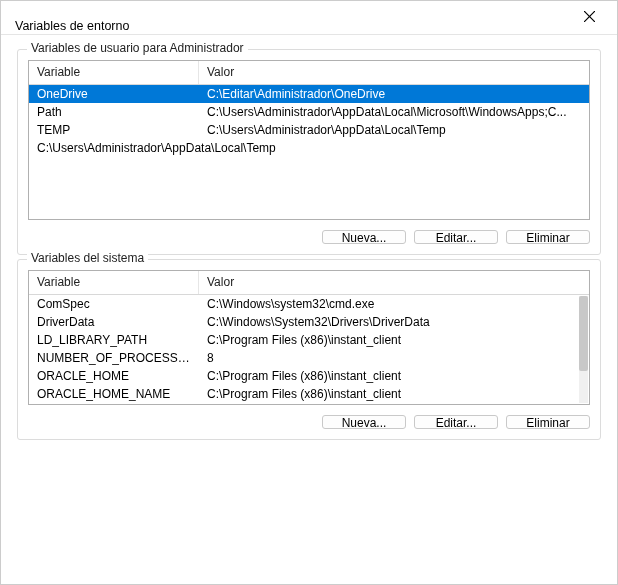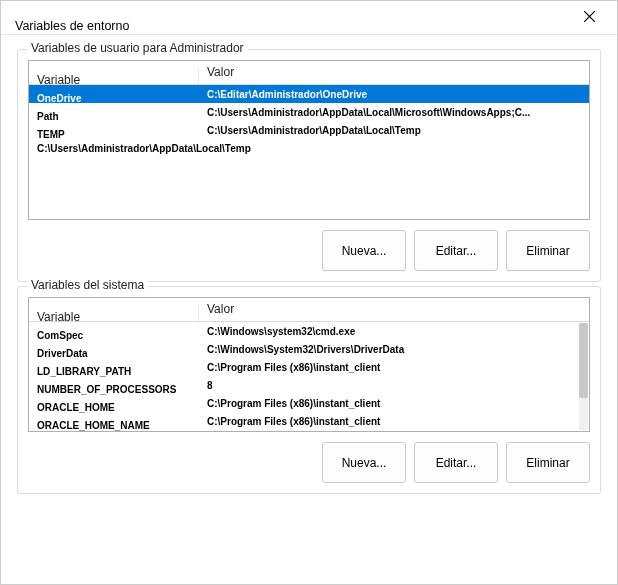--- a/index.html
+++ b/index.html
@@ -95,34 +95,33 @@
   }
   .lv-row.selected {
     background: #0078d7;
     color: #fff;
   }
   .lv-cell {
     padding: 1px 8px;
     white-space: nowrap;
     overflow: hidden;
     text-overflow: ellipsis;
-    font-size: 10px;
-    font-weight: bold;
-  }
-  .col-var { width: 170px; margin-top: 8px; }
+    font-size: 12px;
+  }
+  .col-var { width: 170px; }
   .col-val { flex: 1; }
   .btnrow {
     display: flex;
     justify-content: flex-end;
     gap: 8px;
     margin-top: 10px;
   }
   .btn {
     min-width: 84px;
-    height: 41px;
+    height: 14px;
     background: #fdfdfd;
     border: 1px solid #c9c9c9;
     border-radius: 3px;
     font-size: 12px;
     cursor: pointer;
     padding: 0 12px;
   }
   .btn.primary { border: 1.5px solid #0078d7; }
   .footer {
     display: flex;

